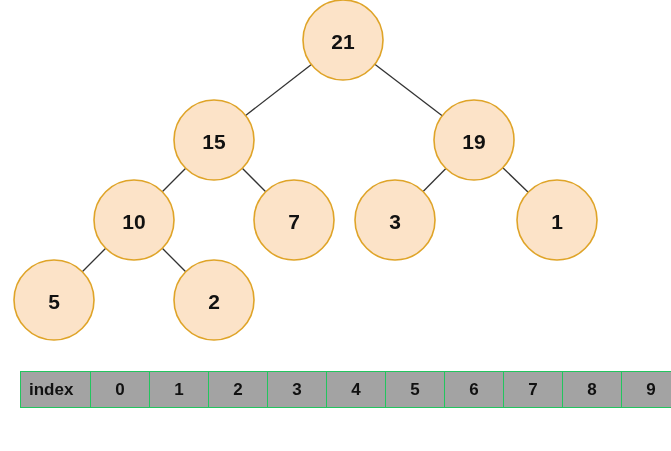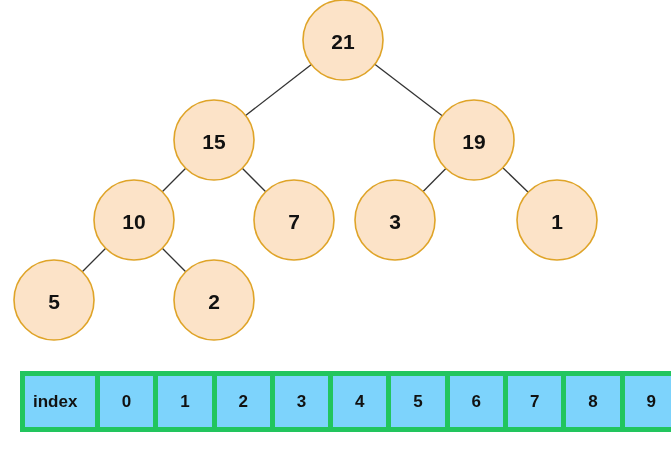--- a/index.html
+++ b/index.html
@@ -53,30 +53,30 @@
 
   
   #array-table {
     position: absolute;
     left: 8px;
     top: 371px;
     border-collapse: collapse;
     table-layout: fixed;
   }
   #array-table td {
-    border: 5px solid #22c55e;
-    background: #7dd3fc;
+    border: 1px solid #22c55e;
+    background: #a3a3a3;
     height: 35px;
     text-align: center;
     vertical-align: middle;
     font-family: "Liberation Sans", sans-serif;
     font-size: 17px;
     font-weight: bold;
     color: #111111;
-    padding: 8px;
+    padding: 0;
   }
   #array-table td.row-label {
     width: 61px;
     text-align: left;
     padding-left: 8px;
   }
   #array-table td.cell {
     width: 58px;
   }
 </style>

